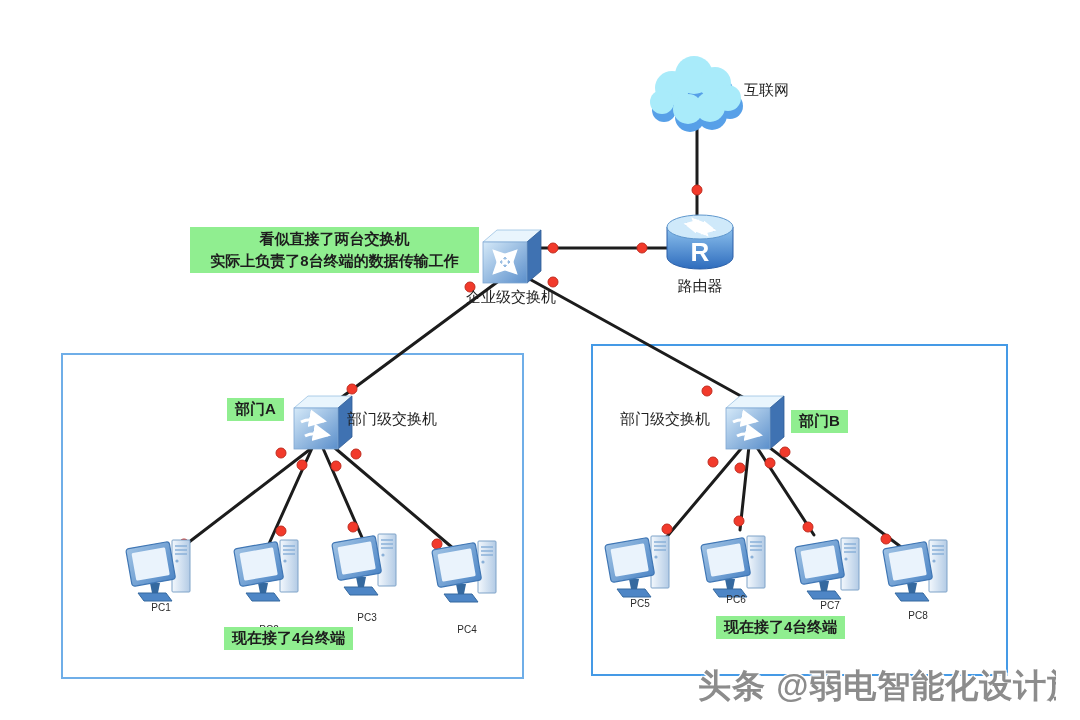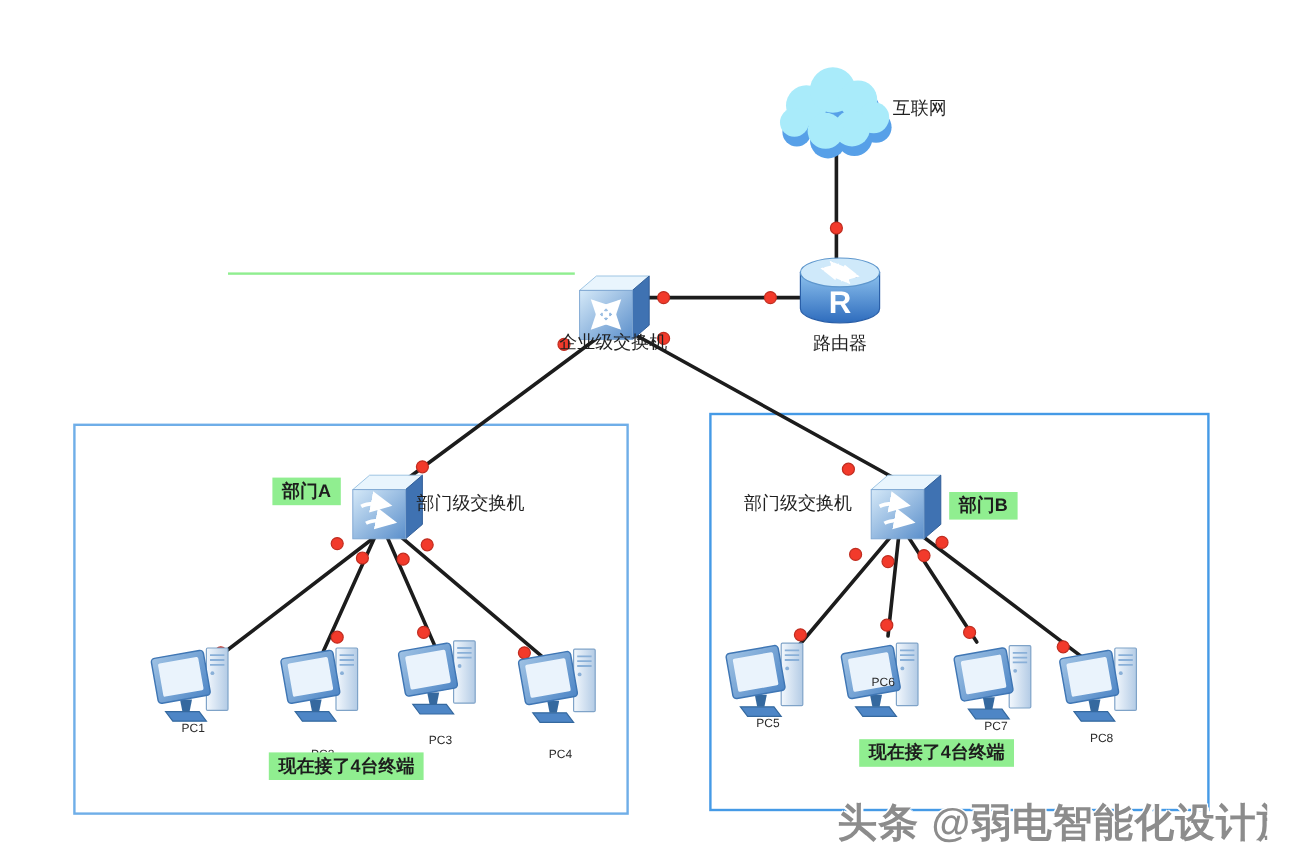--- a/index.html
+++ b/index.html
@@ -174,23 +174,25 @@
 
   <svg class="icon" style="left:665px;top:212px;width:70px;height:62px" viewBox="0 0 70 62">
     <use href="#sym-router"></use>
     <text x="35" y="49" text-anchor="middle" font-size="26" fill="#ffffff" class="rletter">R</text>
   </svg>
   <div class="lbl center" style="left:664px;top:277px;width:72px">路由器</div>
 
   <svg class="icon" style="left:481px;top:225px;width:62px;height:60px" viewBox="0 0 62 60">
       <use href="#sym-switch-core"></use>
     </svg>
-  <div class="lbl center" style="left:452px;top:276px;width:118px">企业级交换机</div>
+  <div class="lbl center" style="left:452px;top:288px;width:118px">企业级交换机</div>
 
   <div class="ann">
+    <div>看似直接了两台交换机</div>
+    <div>实际上负责了8台终端的数据传输工作</div>
   </div>
 
   <svg class="icon" style="left:292px;top:391px;width:62px;height:60px" viewBox="0 0 62 60">
       <use href="#sym-switch-dept"></use>
     </svg>
   <div class="tag" style="left:227px;top:398px">部门A</div>
   <div class="lbl" style="left:347px;top:410px">部门级交换机</div>
 
   <svg class="icon" style="left:724px;top:391px;width:62px;height:60px" viewBox="0 0 62 60">
       <use href="#sym-switch-dept"></use>
@@ -221,21 +223,21 @@
   <div class="tag" style="left:224px;top:627px">现在接了4台终端</div>
 
   <svg class="icon" style="left:604px;top:534px;width:72px;height:66px" viewBox="0 0 72 66">
       <use href="#sym-pc"></use>
     </svg>
   <div class="pc-label" style="left:604px;top:598px">PC5</div>
 
   <svg class="icon" style="left:700px;top:534px;width:72px;height:66px" viewBox="0 0 72 66">
       <use href="#sym-pc"></use>
     </svg>
-  <div class="pc-label" style="left:700px;top:564px">PC6</div>
+  <div class="pc-label" style="left:700px;top:594px">PC6</div>
 
   <svg class="icon" style="left:794px;top:536px;width:72px;height:66px" viewBox="0 0 72 66">
       <use href="#sym-pc"></use>
     </svg>
   <div class="pc-label" style="left:794px;top:600px">PC7</div>
 
   <svg class="icon" style="left:882px;top:538px;width:72px;height:66px" viewBox="0 0 72 66">
       <use href="#sym-pc"></use>
     </svg>
   <div class="pc-label" style="left:882px;top:610px">PC8</div>

